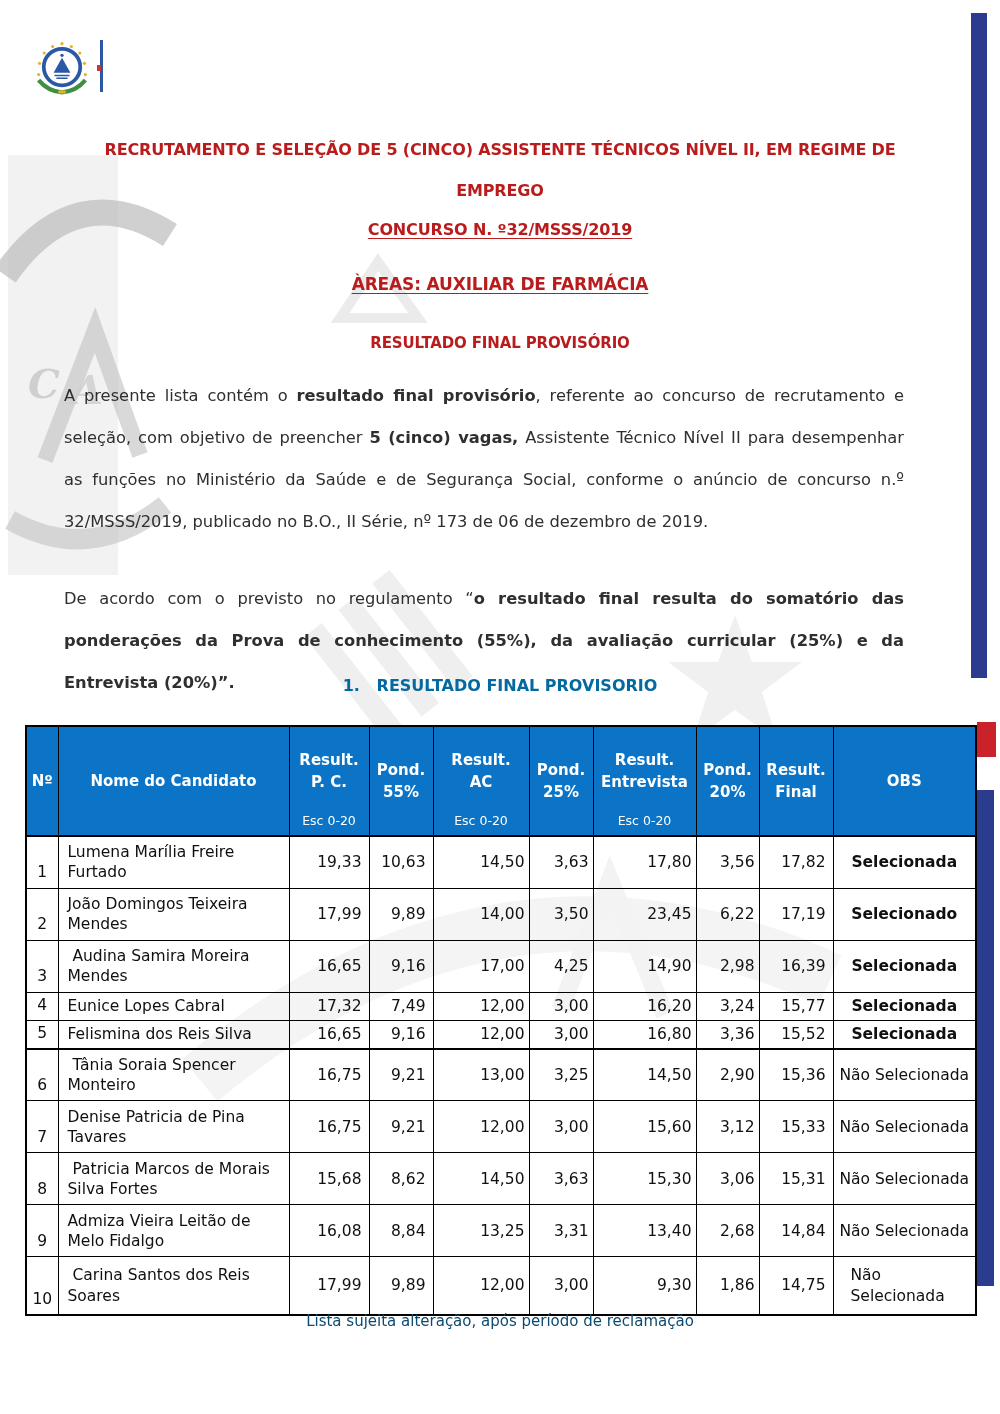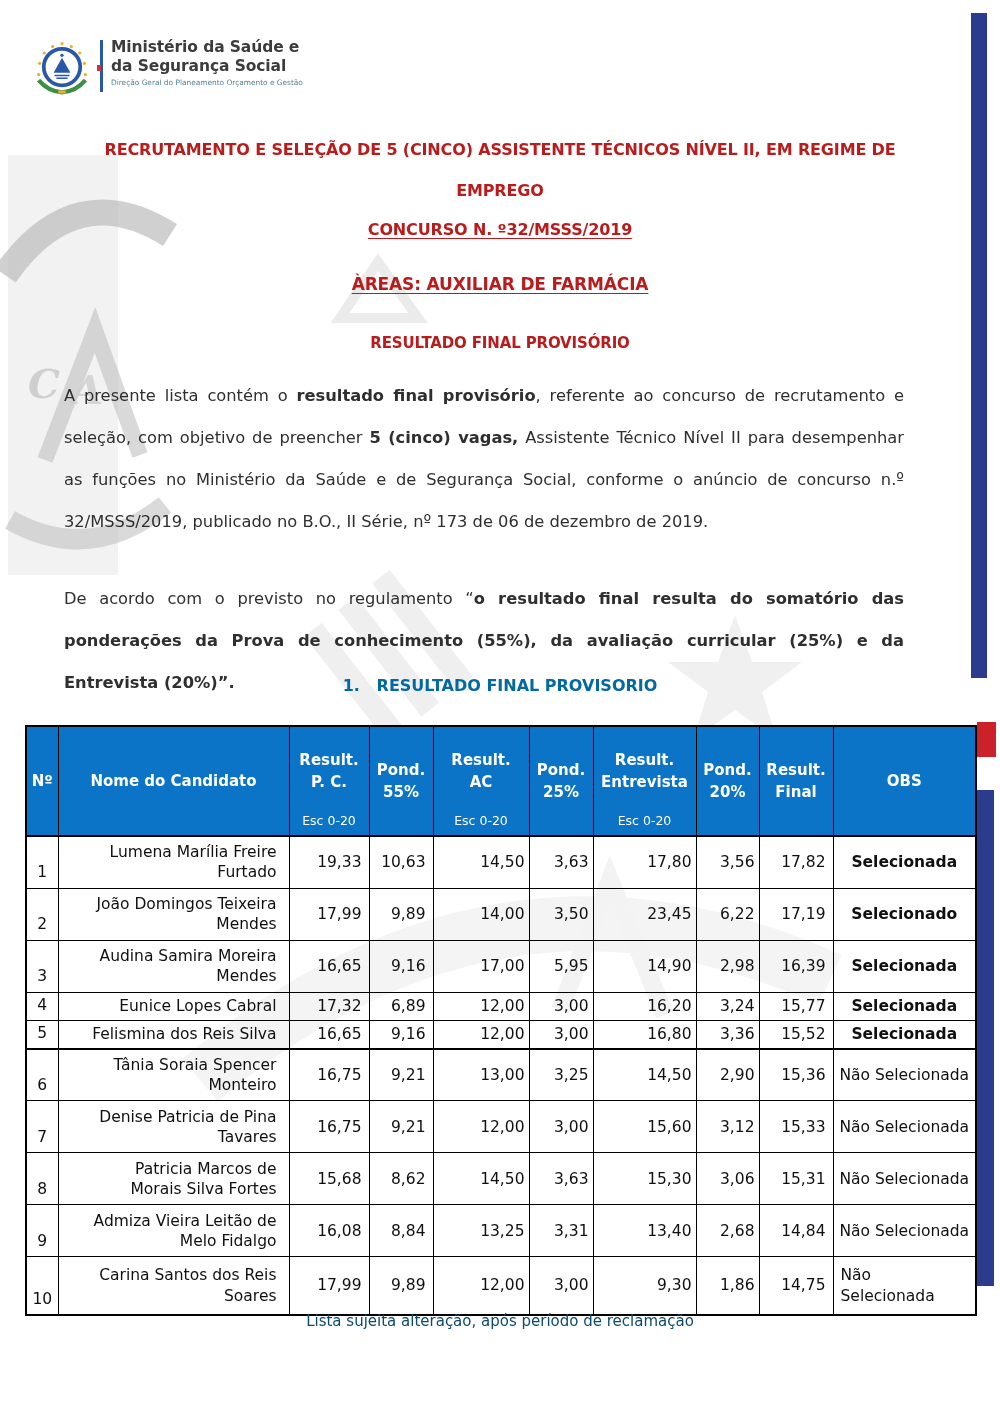--- a/index.html
+++ b/index.html
@@ -46,26 +46,26 @@
   .h-main span{display:block;line-height:1.5}
   .with-esc .h-main{padding-bottom:20px}
   .h-esc{position:absolute;bottom:7px;left:0;right:0;text-align:center;font-weight:400;font-size:12.5px}
   td{border:1px solid #000;font-size:15.5px;color:#101010;padding:2px 4px;line-height:1.3;vertical-align:middle}
   tbody tr:nth-child(-n+3){height:52px}
   tbody tr:nth-child(4),tbody tr:nth-child(5){height:23px}
   tbody tr:nth-child(n+6){height:52px}
   tbody tr:nth-child(10){height:58px}
   tbody tr:nth-child(5) td{border-bottom:2.5px solid #000}
   .c-num{text-align:center;vertical-align:bottom;padding-bottom:5px}
-  .c-name{text-align:right;white-space:pre-wrap;padding-left:17px;padding-right:12px}
+  .c-name{text-align:left;white-space:pre-wrap;padding-left:9px;padding-right:12px}
   .c-r{text-align:right;padding-right:7px}
   .c-c{text-align:right}
   .c-obs{text-align:center;white-space:pre-line}
   .c-obs.sel{font-weight:700}
-  .c-obs.ml{text-align:left;padding-left:7px}
+  .c-obs.ml{text-align:left;padding-left:17px}
   
   #footnote{top:1312px;left:25px;width:950px;text-align:center;font-size:15px;color:#0c4a6e}
 </style>
 </head>
 <body>
 
 <svg id="watermark" class="abs" width="1000" height="1414" viewBox="0 0 1000 1414">
   <rect x="8" y="155" width="110" height="420" fill="#f2f2f2"></rect>
   <path d="M5,275 Q75,175 170,235" stroke="#bcbcbc" stroke-width="26" fill="none" opacity="0.7"></path>
   <path d="M45,460 L95,330 L140,455" stroke="#c0c0c0" stroke-width="16" fill="none" opacity="0.6"></path>
@@ -102,25 +102,20 @@
     </g>
     <circle cx="31" cy="30" r="19.5" fill="#ffffff" stroke="#2b57a7" stroke-width="4"></circle>
     <circle cx="31" cy="17.5" r="1.8" fill="#2b57a7"></circle>
     <path d="M31,20 L22,36 L40,36 Z" fill="#2b57a7"></path>
     <path d="M23,39 H39 M25,42 H37" stroke="#2b57a7" stroke-width="1.6"></path>
     <path d="M6,44 Q16,56 31,57" stroke="#3e8f41" stroke-width="4.5" fill="none"></path>
     <path d="M56,44 Q46,56 31,57" stroke="#3e8f41" stroke-width="4.5" fill="none"></path>
     <rect x="27" y="55" width="8" height="3.2" fill="#e3b32a"></rect>
   </svg>
   <div class="sep"></div>
-  <div>
-    <div class="lg-title">Ministério da Saúde e</div>
-    <div class="lg-title">da Segurança Social</div>
-    <div class="lg-sub">Direção Geral do Planeamento Orçamento e Gestão</div>
-  </div>
 </div>
 
 <div id="t1" class="abs content tline">RECRUTAMENTO E SELEÇÃO DE 5 (CINCO) ASSISTENTE TÉCNICOS NÍVEL II, EM REGIME DE</div>
 <div id="t2" class="abs content tline">EMPREGO</div>
 <div id="t3" class="abs content tline"><span class="u">CONCURSO N. º32/MSSS/2019</span></div>
 <div id="t4" class="abs content tline"><span class="u">ÀREAS: AUXILIAR DE FARMÁCIA</span></div>
 <div id="t5" class="abs content tline">RESULTADO FINAL PROVISÓRIO</div>
 
 <div id="para1" class="abs content para"><span>A presente lista contém o </span><span class="b">resultado final provisório</span><span>, referente ao concurso de recrutamento e seleção, com objetivo de preencher </span><span class="b">5 (cinco) vagas,</span><span> Assistente Técnico Nível II para desempenhar as funções no Ministério da Saúde e de Segurança Social, conforme o anúncio de concurso n.º 32/MSSS/2019, publicado no B.O., II Série, nº 173 de 06 de dezembro de 2019.</span></div>
 
@@ -218,31 +213,31 @@
           <td class="c-c">6,22</td>
           <td class="c-r">17,19</td>
           <td class="c-obs sel">Selecionado</td>
         </tr>
         <tr>
           <td class="c-num">3</td>
           <td class="c-name"> Audina Samira Moreira Mendes</td>
           <td class="c-r">16,65</td>
           <td class="c-r">9,16</td>
           <td class="c-c">17,00</td>
-          <td class="c-c">5,95</td>
+          <td class="c-c">4,25</td>
           <td class="c-c">14,90</td>
           <td class="c-c">2,98</td>
           <td class="c-r">16,39</td>
           <td class="c-obs sel">Selecionada</td>
         </tr>
         <tr>
           <td class="c-num">4</td>
           <td class="c-name">Eunice Lopes Cabral</td>
           <td class="c-r">17,32</td>
-          <td class="c-r">6,89</td>
+          <td class="c-r">7,49</td>
           <td class="c-c">12,00</td>
           <td class="c-c">3,00</td>
           <td class="c-c">16,20</td>
           <td class="c-c">3,24</td>
           <td class="c-r">15,77</td>
           <td class="c-obs sel">Selecionada</td>
         </tr>
         <tr>
           <td class="c-num">5</td>
           <td class="c-name">Felismina dos Reis Silva</td>

